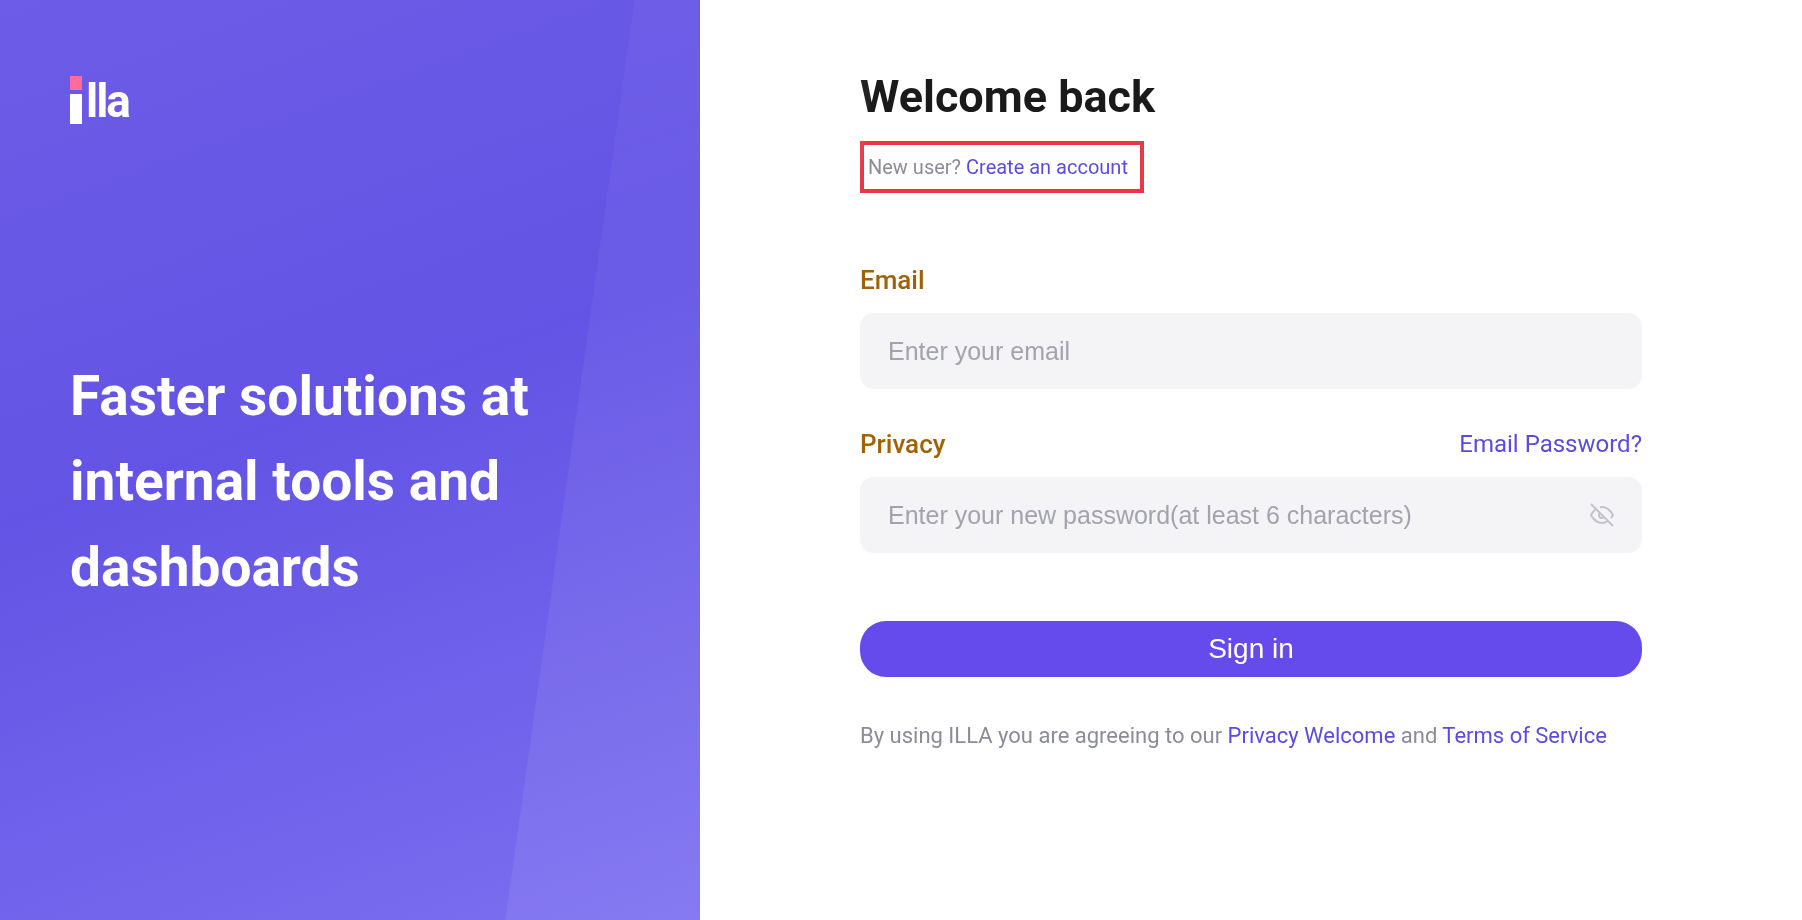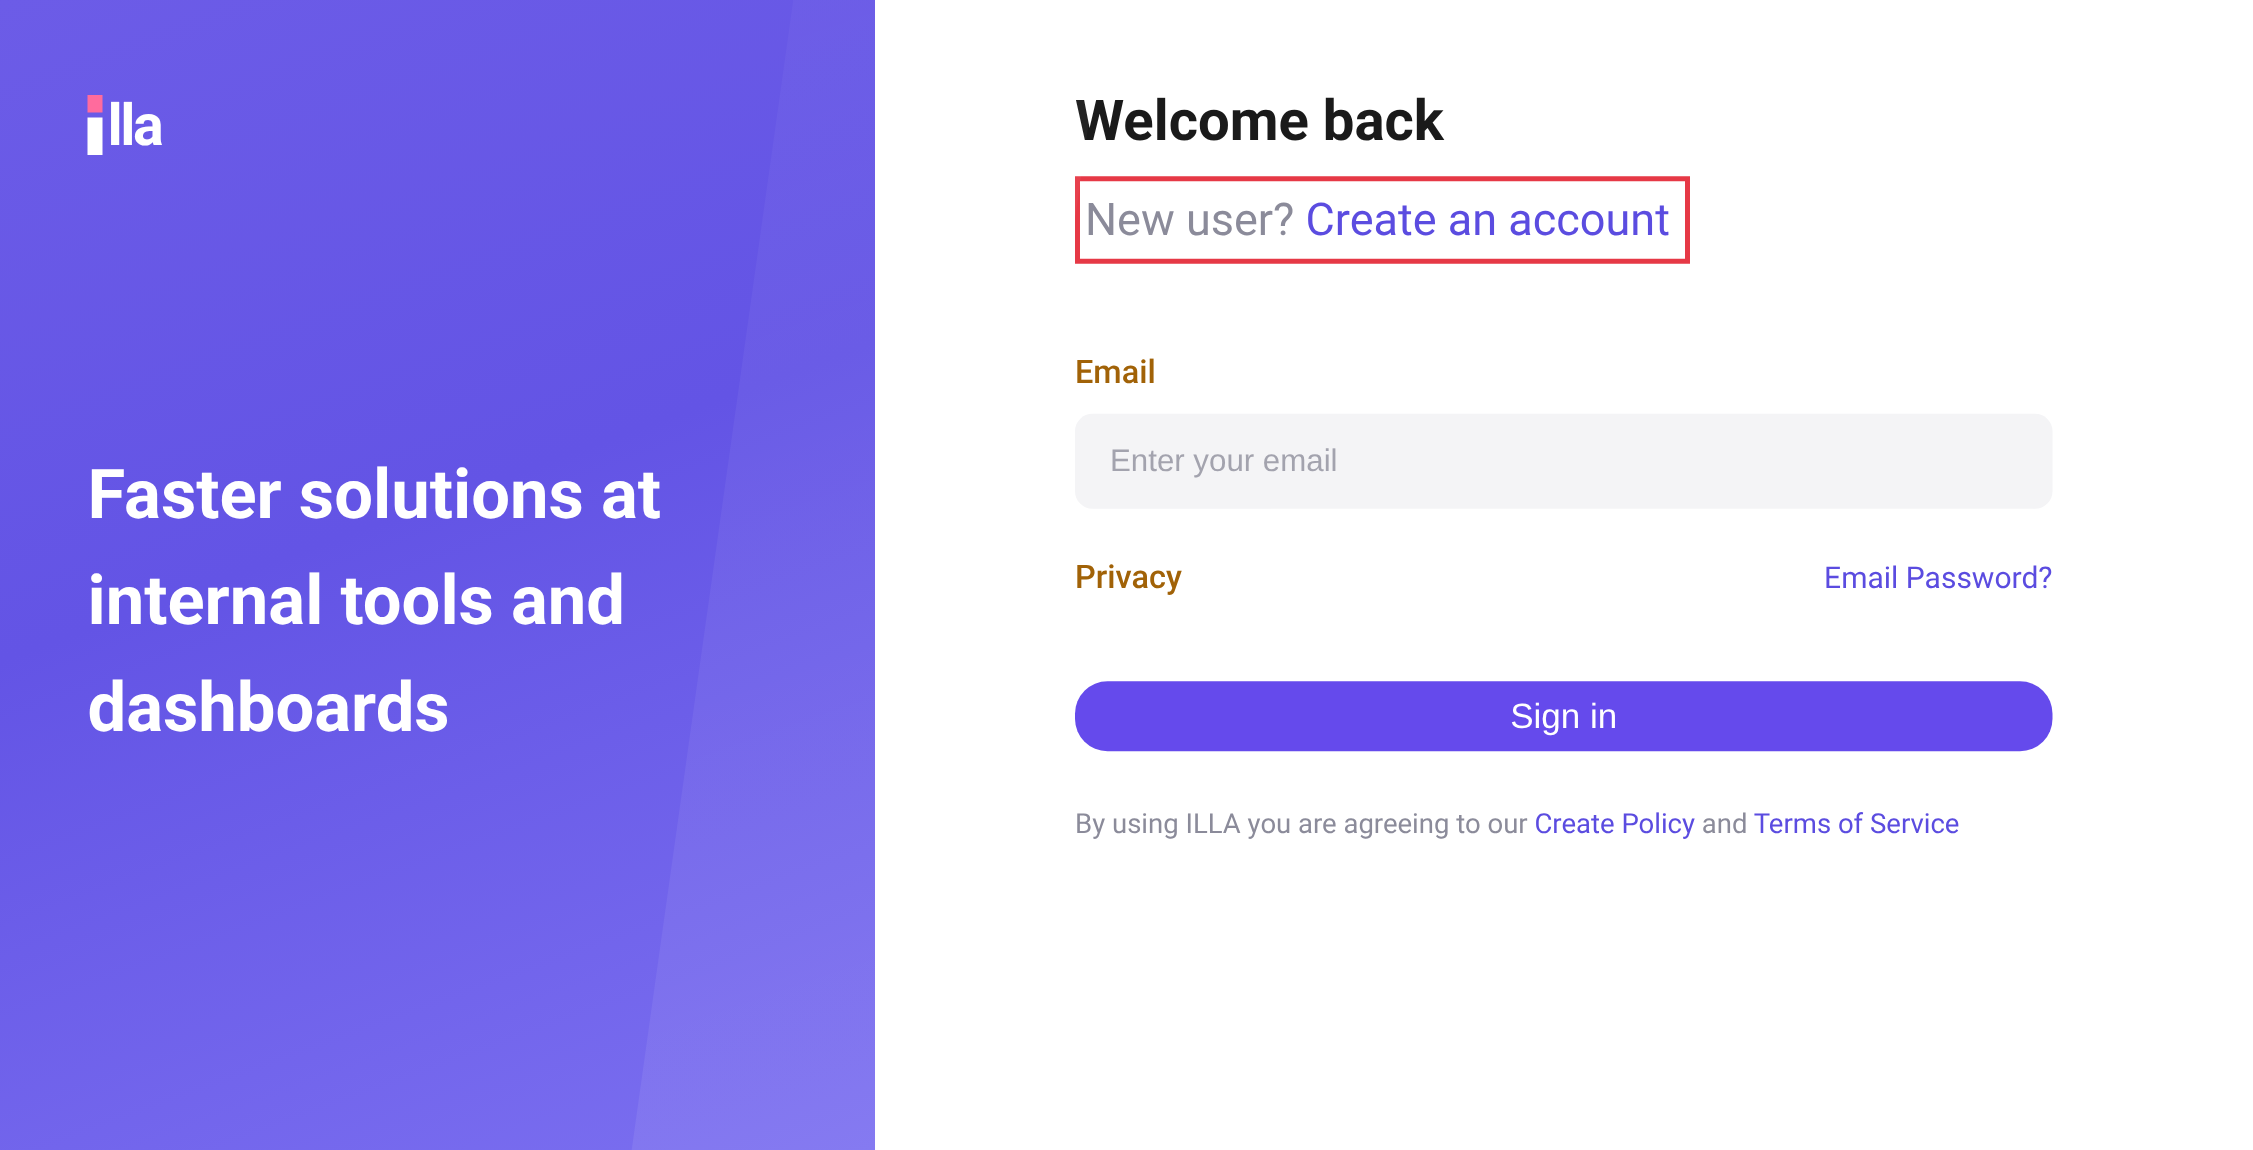--- a/index.html
+++ b/index.html
@@ -79,21 +79,21 @@
       color: #1a1a1a;
       margin-bottom: 18px;
     }
     .highlight-box {
       border: 4px solid #e63946;
       padding: 10px 12px 10px 4px;
       display: inline-block;
       margin-bottom: 72px;
     }
     .sub-prompt {
-      font-size: 36px;
+      font-size: 20px;
       color: #8b8b9a;
     }
     .sub-prompt .link {
       color: #5b4ce0;
       cursor: pointer;
     }
     .form-group {
       margin-bottom: 40px;
     }
     .label-row {
@@ -190,20 +190,29 @@
       <label class="field-label">Email</label>
     </div>
     <input type="text" class="text-input" placeholder="Enter your email" style="">
   </div>
 
   <div class="form-group">
     <div class="label-row">
       <label class="field-label">Privacy</label>
       <span class="forgot-link">Email Password?</span>
     </div>
+    <div class="password-wrapper">
+      <input type="password" class="text-input" placeholder="Enter your new password(at least 6 characters)" style="">
+      <span class="eye-icon">
+        <svg viewBox="0 0 24 24" fill="none" stroke="currentColor" stroke-width="2">
+          <path d="M17.94 17.94A10.07 10.07 0 0 1 12 20c-7 0-11-8-11-8a18.45 18.45 0 0 1 5.06-5.94M9.9 4.24A9.12 9.12 0 0 1 12 4c7 0 11 8 11 8a18.5 18.5 0 0 1-2.16 3.19m-6.72-1.07a3 3 0 1 1-4.24-4.24"></path>
+          <line x1="1" y1="1" x2="23" y2="23"></line>
+        </svg>
+      </span>
+    </div>
   </div>
 
   <button class="signin-btn">Sign in</button>
 
   <p class="terms-text">
-    <span>By using ILLA you are agreeing to our </span><span class="policy-link">Create Policy</span><span> and </span><span class="policy-link">Terms of Service</span>
+    <span>By using ILLA you are agreeing to our </span><span class="policy-link">Privacy Welcome</span><span> and </span><span class="policy-link">Terms of Service</span>
   </p>
 </div>
 
 </body></html>

